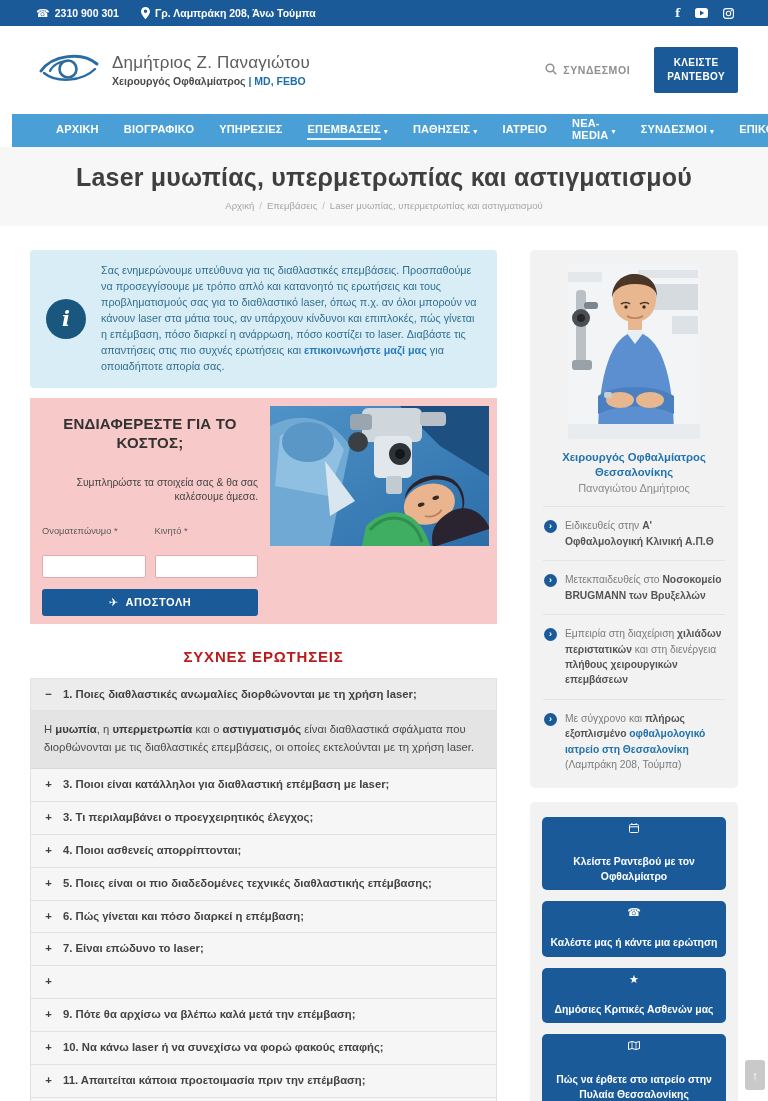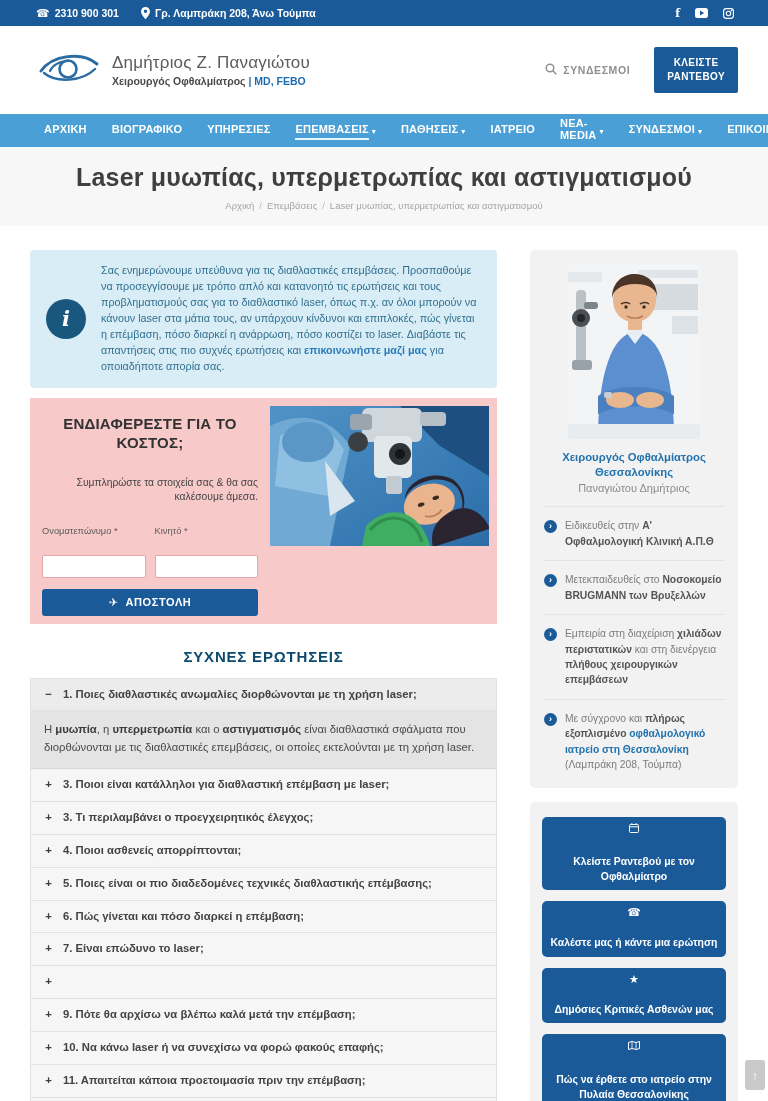--- a/index.html
+++ b/index.html
@@ -21,21 +21,21 @@
   .header { height:88px; display:flex; align-items:center; padding:0 30px 0 38px; background:#fff; }
   .logo { display:flex; align-items:center; gap:12px; cursor:pointer; }
   .logo-text .l1 { font-size:17px; color:#5c5c5c; letter-spacing:.2px; }
   .logo-text .l2 { font-size:10.5px; font-weight:bold; color:#4a4a4a; margin-top:2px; }
   .logo-text .l2 .suffix { color:#1e6cb0; }
   .search { margin-left:auto; display:flex; align-items:center; gap:6px; color:#8f8f8f;
             font-size:10.5px; font-weight:bold; letter-spacing:.6px; cursor:pointer; }
   .cta-btn { background:#1b5a99; color:#fff; font-weight:bold; font-size:10px; text-align:center;
              padding:9px 13px; margin-left:24px; line-height:1.4; letter-spacing:.4px; cursor:pointer; border-radius:2px;}
   
-  .nav { background:#4aa0d6; height:33px; display:flex; align-items:flex-end; padding:0 44px; gap:25px; }
+  .nav { background:#4aa0d6; height:33px; display:flex; align-items:flex-end; padding:0 44px; gap:25px;margin-left:12px; }
   .nav-item { color:#fff; font-size:11px; font-weight:bold; letter-spacing:.2px; display:flex;
               align-items:center; gap:3px; cursor:pointer; height:100%; }
   .nav-item .lbl { padding:2px 0 3px; border-bottom:2px solid transparent; }
   .nav-item.active .lbl { border-bottom-color:#e8f4fb; }
   .caret { font-size:8px; margin-top:1px; }
   
   .title-section { background:#f7f7f7; text-align:center; padding:16px 0 15px; }
   .page-title { font-size:25px; color:#3f3f3f; font-weight:bold; letter-spacing:.2px; }
   .breadcrumb { margin-top:8px; font-size:9.5px; color:#a5a5a5; }
   .breadcrumb .sep { margin:0 5px; color:#bdbdbd; }
@@ -60,21 +60,21 @@
   .cost-field { flex:1; }
   .cost-field label { display:block; font-size:9.3px; color:#5a5a5a; margin-bottom:19px; }
   .cost-field input { width:100%; height:23px; border:1px solid #e5a9a9; background:#fff; border-radius:2px; padding:0 5px; font-size:11px;}
   .cost-submit { margin-top:11px; background:#1b5a99; color:#fff; font-weight:bold; font-size:11px;
                  height:27px; display:flex; align-items:center; justify-content:center; gap:7px;
                  border:none; border-radius:3px; letter-spacing:.6px; cursor:pointer; font-family:inherit;}
   .cost-submit .send-ic { font-size:11px; }
   .cost-img { width:219px; height:140px; overflow:hidden; flex:0 0 219px; }
   .cost-img svg { display:block; }
   
-  .faq-heading { text-align:center; font-size:15px; font-weight:bold; color:#0c4a6e;
+  .faq-heading { text-align:center; font-size:15px; font-weight:bold; color:#b91c1c;
                  letter-spacing:.8px; margin:24px 0 13px; }
   .faq { border:1px solid #e2e2e2; border-bottom:none; }
   .faq-q { background:#f6f6f6; padding:8px 12px; font-size:11.3px; font-weight:bold; color:#434343;
            display:flex; gap:9px; border-bottom:1px solid #e2e2e2; line-height:1.4; cursor:pointer; }
   .faq-q .sign { width:11px; flex:0 0 11px; text-align:center; color:#3f3f3f; }
   .faq-q.open { background:#ececec; }
   .faq-a { background:#e4e4e4; padding:10px 13px 12px; font-size:11.3px; color:#4a4a4a;
            line-height:1.55; border-bottom:1px solid #d8d8d8; }
   .faq-a b { color:#3c3c3c; }
   

